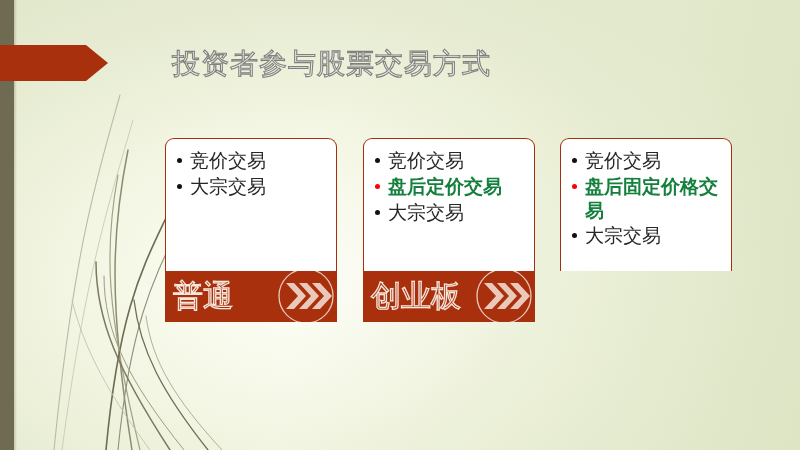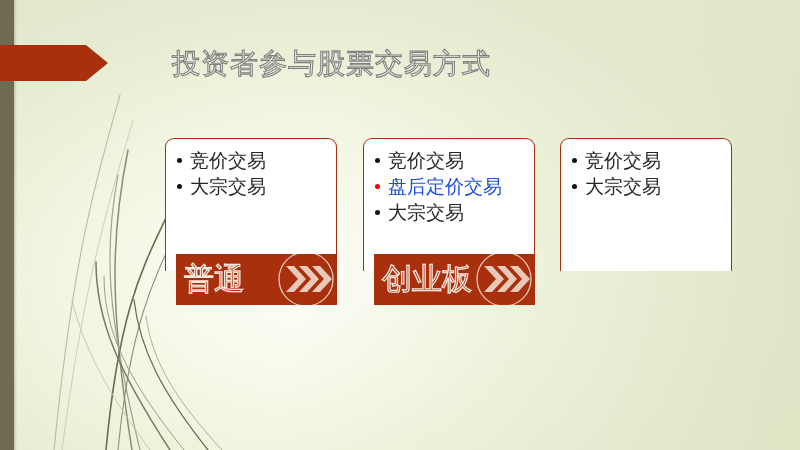--- a/index.html
+++ b/index.html
@@ -135,39 +135,38 @@
   .bullets li .dot {
     position: absolute;
     left: 2px;
     top: 10px;
     width: 5px;
     height: 5px;
     border-radius: 50%;
     background: #111111;
   }
   .bullets li.hl {
-    color: #1d4ed8;
-    font-weight: normal;
+    color: #15803d;
+    font-weight: bold;
   }
   .bullets li.hl .dot {
     background: #fb0000;
   }
   .bullets li.wrap {
     line-height: 24px;
   }
 
   .card-footer {
     position: absolute;
     left: 0;
     right: 0;
-    top: 116px;
+    top: 133px;
     height: 51px;
     background: #a9300c;
     overflow: hidden;
-    margin-left: 11px;
   }
   .footer-label {
     position: absolute;
     left: 8px;
     top: 3px;
     font-size: 30px;
     line-height: 44px;
     color: #a9300c;
     -webkit-text-stroke: 1.3px #f6e7dd;
     white-space: nowrap;
@@ -271,20 +270,24 @@
       </div>
     </div>
 
     <div class="card" style="left:560px; width:172px;">
       <div class="card-body">
         <ul class="bullets">
           <li>
             <span class="dot"></span>
             <span>竞价交易</span>
           </li>
+          <li class="hl wrap">
+            <span class="dot"></span>
+            <span>盘后固定价格交易</span>
+          </li>
           <li>
             <span class="dot"></span>
             <span>大宗交易</span>
           </li>
         </ul>
       </div>
     </div>
 
   </div>
 </div>

